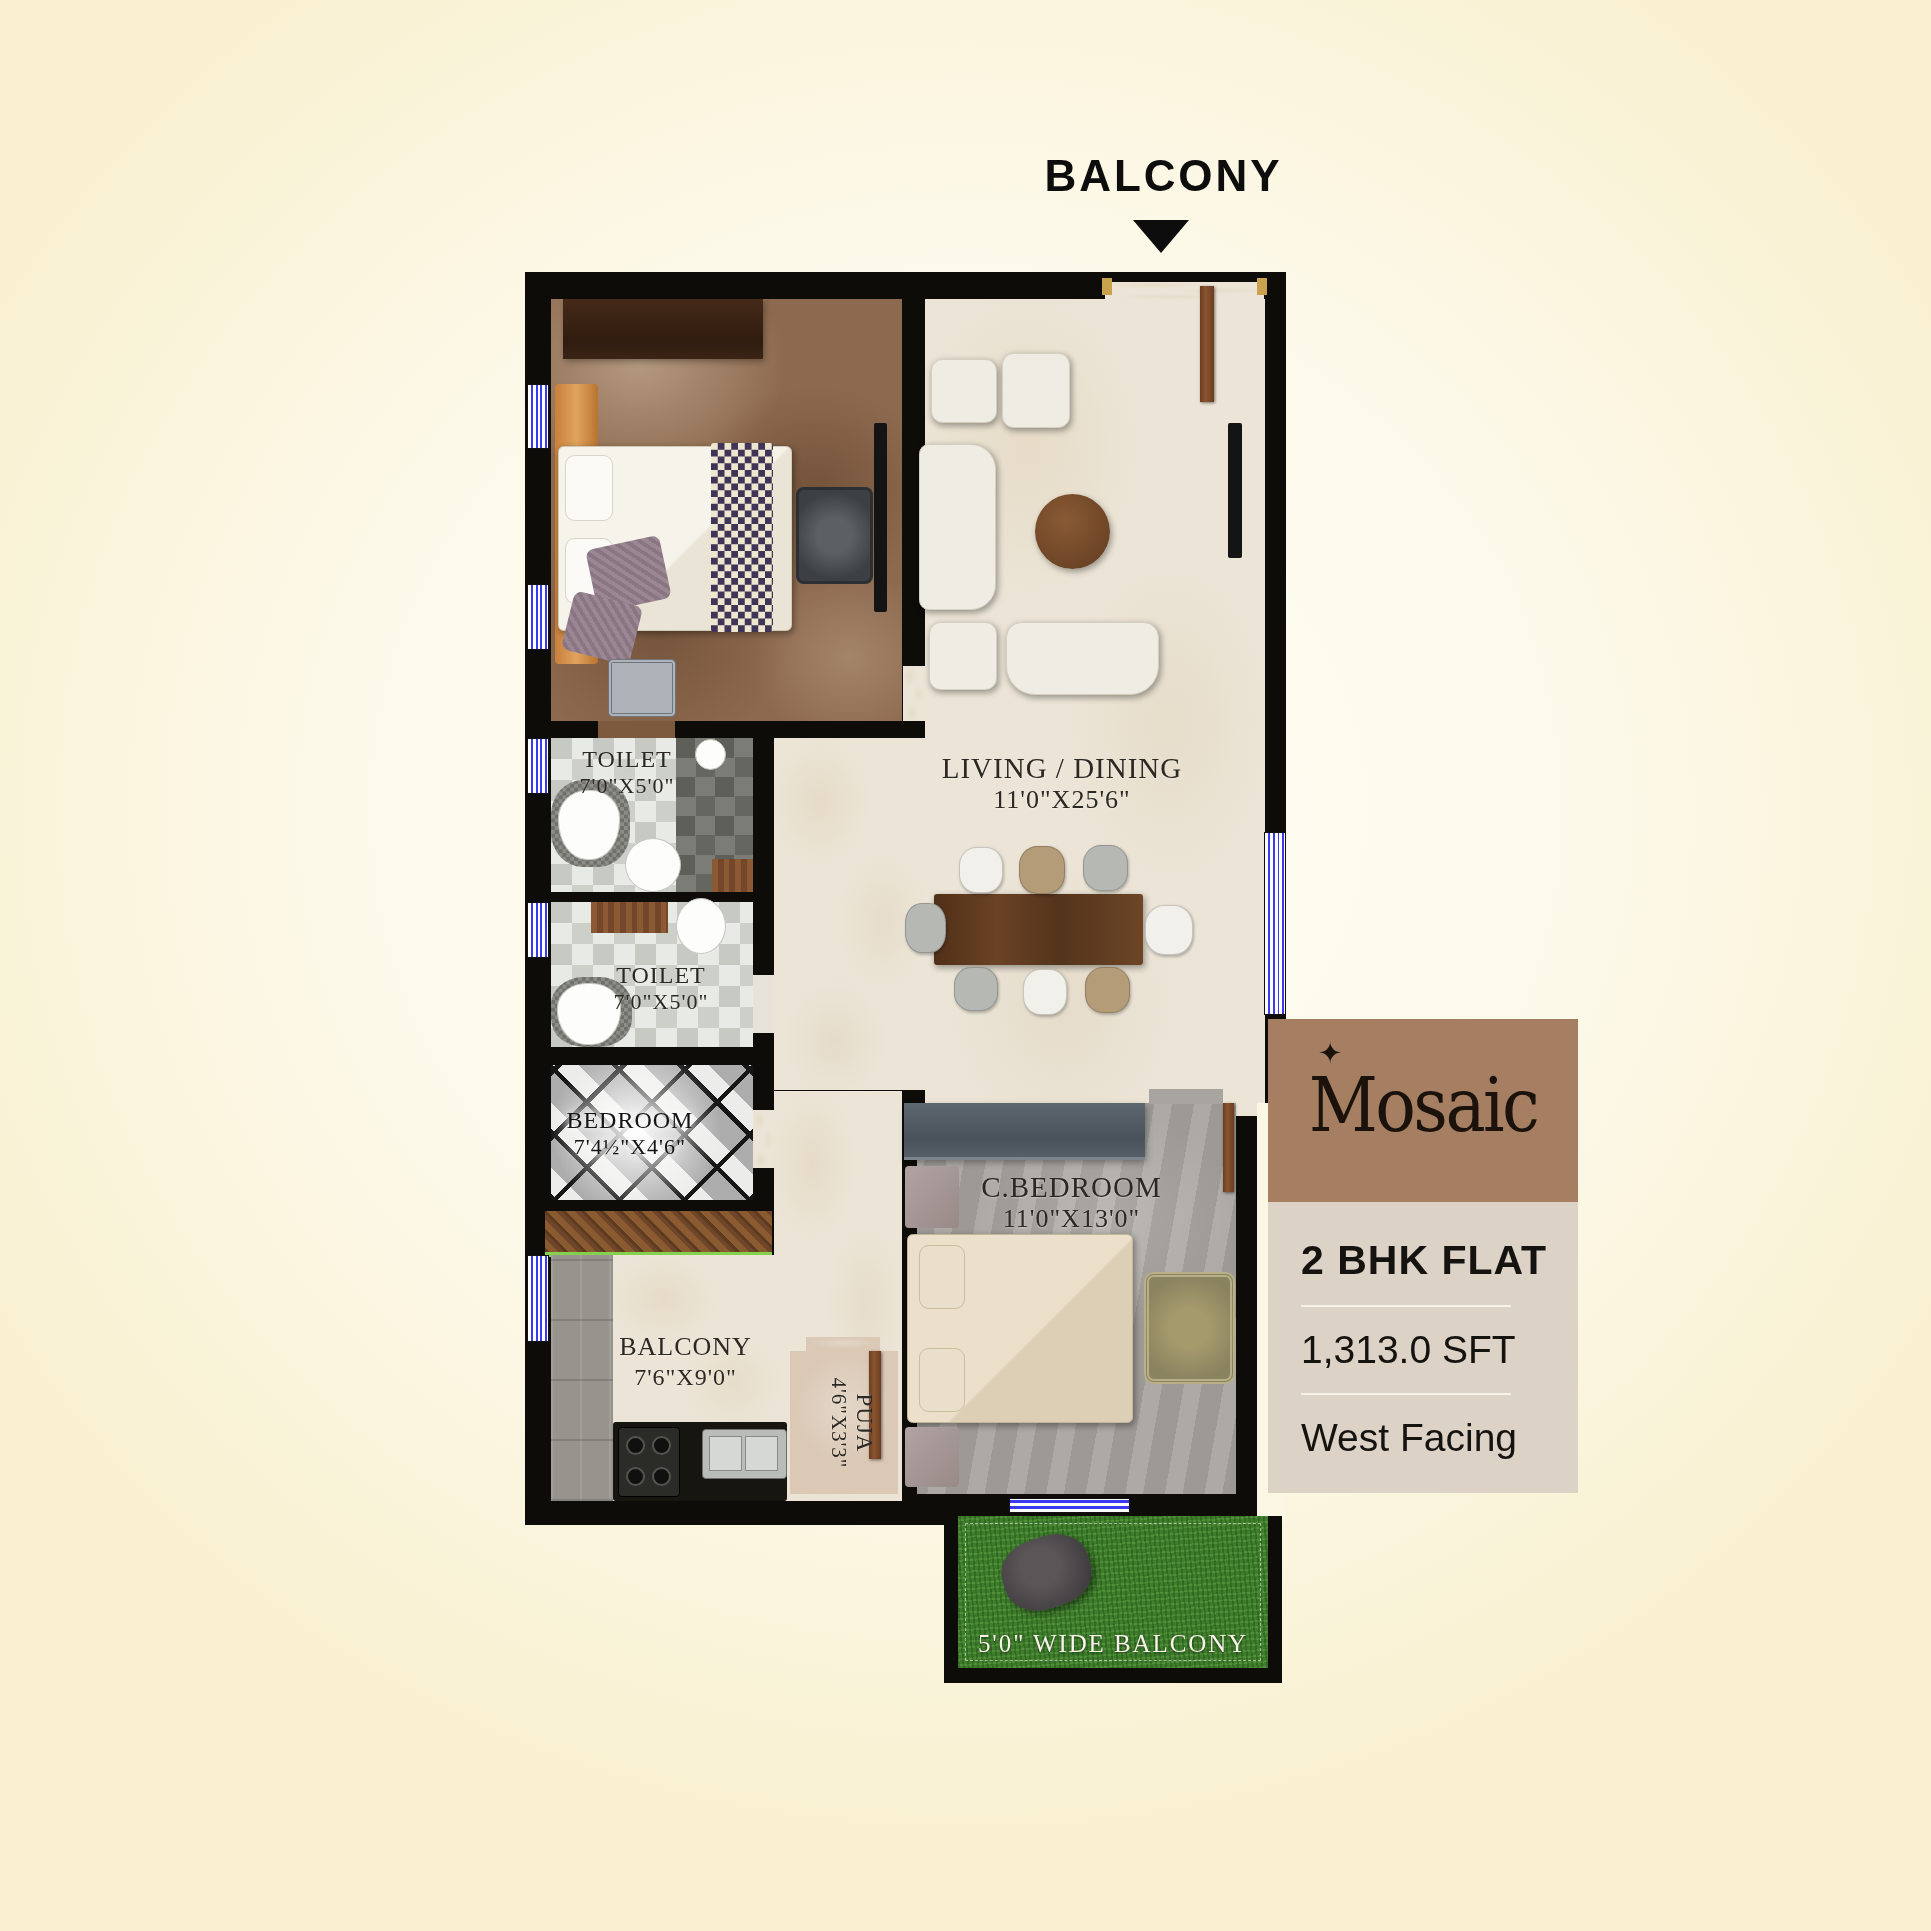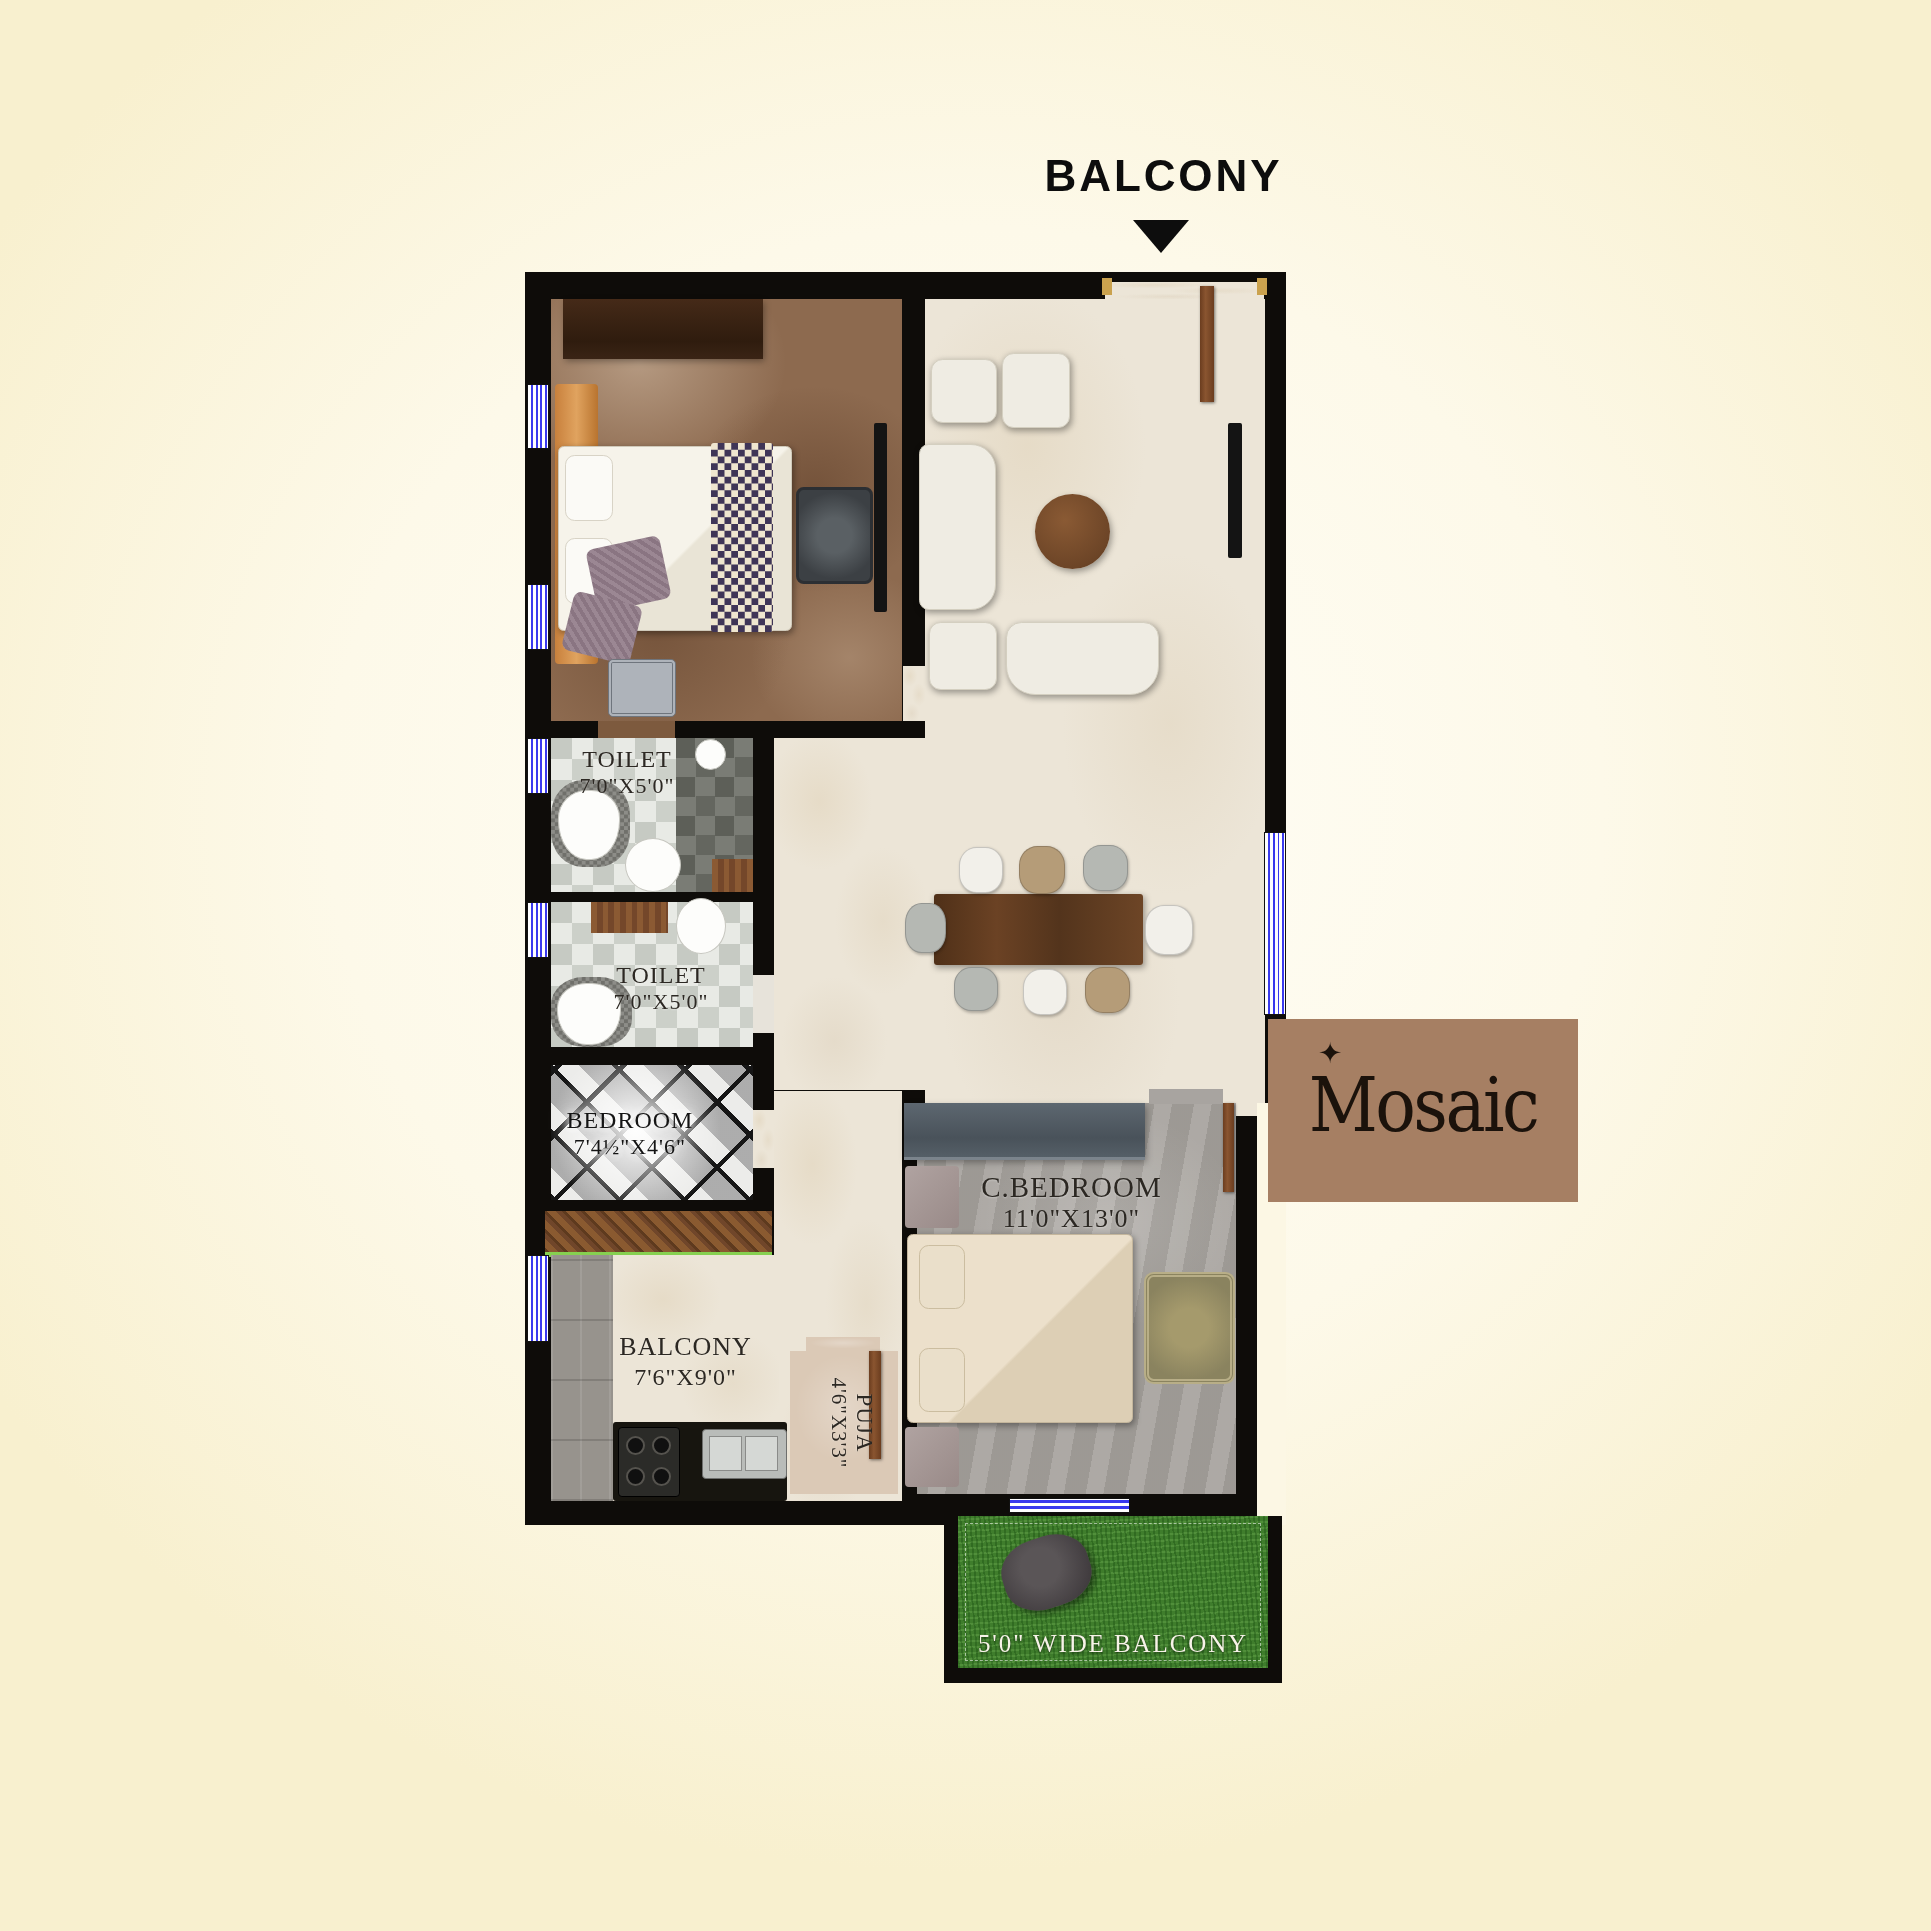--- a/index.html
+++ b/index.html
@@ -220,20 +220,24 @@
     </div>
 
     <div class="wardrobe-cbr shadowed" style="left:379px;top:831px;width:241px;height:54px;"></div>
     <div class="sidetable-mauve" style="left:380px;top:894px;width:54px;height:62px;"></div>
     <div class="bed-beige shadowed" style="left:382px;top:962px;width:224px;height:187px;"></div>
     <div class="pillow-beige" style="left:394px;top:973px;width:44px;height:62px;"></div>
     <div class="pillow-beige" style="left:394px;top:1076px;width:44px;height:62px;"></div>
     <div class="sidetable-mauve" style="left:380px;top:1155px;width:54px;height:60px;"></div>
     <div class="rug-olive" style="left:619px;top:1000px;width:81px;height:102px;"></div>
 
+    <div class="room-label lbl-dark" style="left:392px;top:479px;width:290px;">
+      <div class="l1">LIVING / DINING</div>
+      <div class="l2">11'0"X25'6"</div>
+    </div>
     <div class="room-label lbl-dark small" style="left:20px;top:473px;width:164px;">
       <div class="l1">TOILET</div>
       <div class="l2">7'0"X5'0"</div>
     </div>
     <div class="room-label lbl-dark small" style="left:49px;top:689px;width:174px;">
       <div class="l1">TOILET</div>
       <div class="l2">7'0"X5'0"</div>
     </div>
     <div class="room-label lbl-halo small" style="left:15.4px;top:834px;width:179px;">
       <div class="l1">BEDROOM</div>
@@ -256,15 +260,22 @@
   <div class="abs" style="left:944px;top:1516px;width:338px;height:167px;background:#0e0c09;">
     <div class="abs grass" style="left:13.5px;top:0;width:310px;height:152px;"></div>
     <div class="abs balcony-chair" style="left:58px;top:21px;width:89px;height:71px;"></div>
     <div class="abs balcony-label" style="bottom:25px;left:0;">5'0" WIDE BALCONY</div>
   </div>
 
   <div class="abs panel-header">
     <div class="sparkle">✦</div>
     <div class="brand">Mosaic</div>
   </div>
+  <div class="abs panel-body">
+    <div class="flat-type">2 BHK FLAT</div>
+    <div class="panel-div"></div>
+    <div class="panel-line">1,313.0 SFT</div>
+    <div class="panel-div"></div>
+    <div class="panel-line">West Facing</div>
+  </div>
 
 </div>
 
 
 </body></html>

